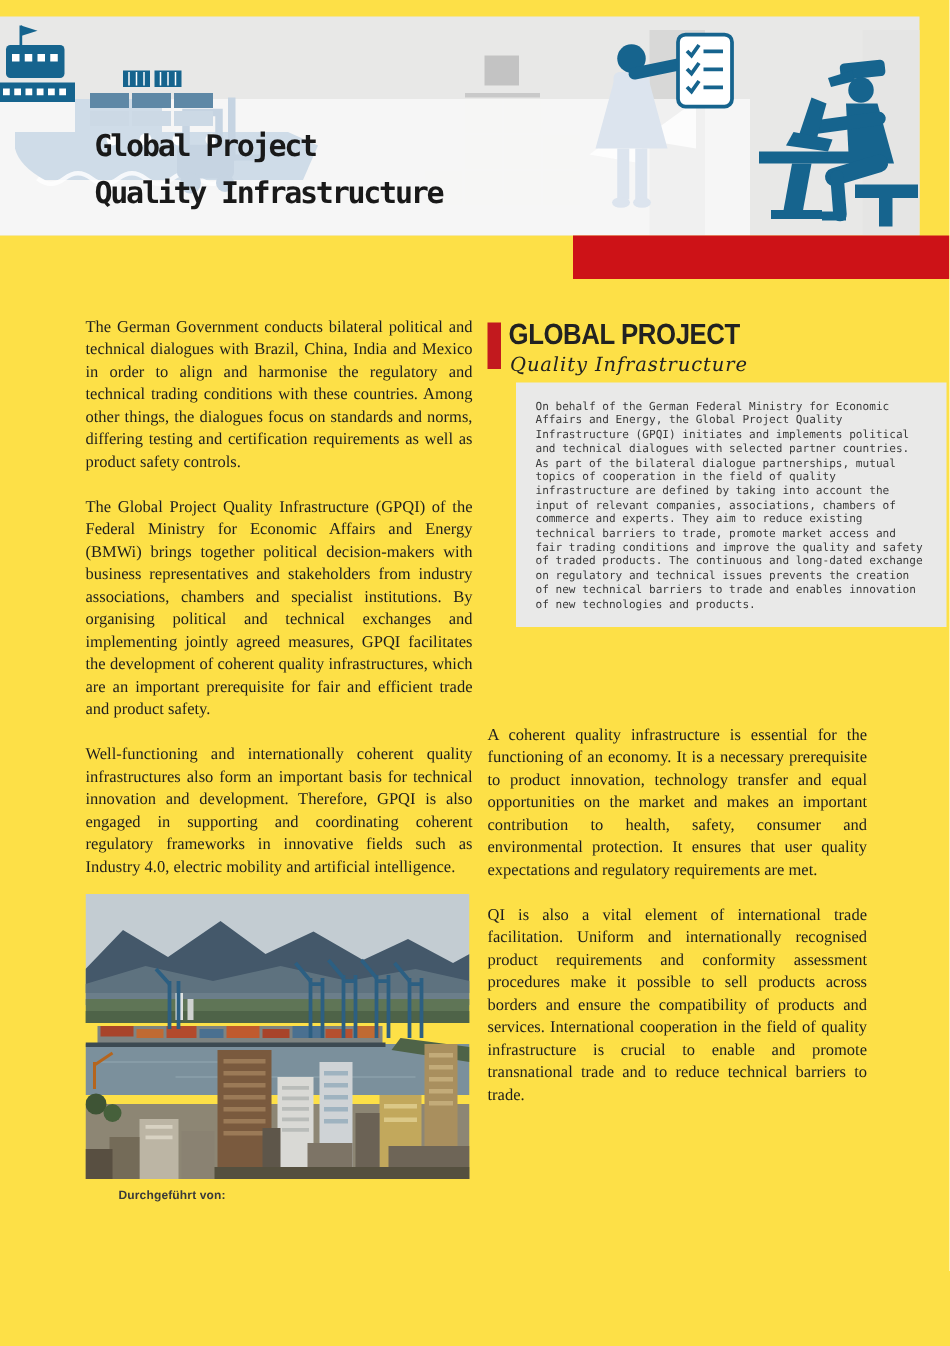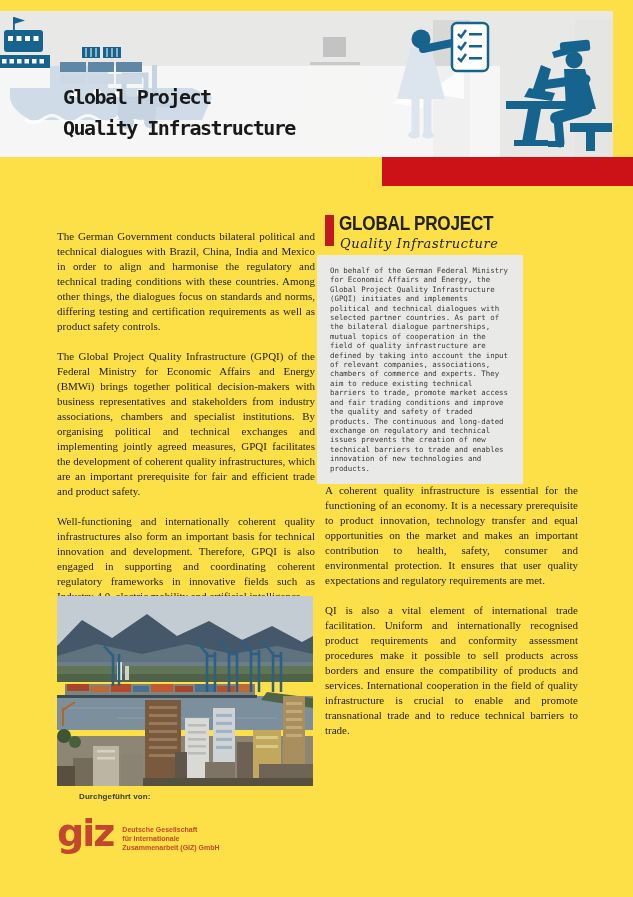--- a/index.html
+++ b/index.html
@@ -10,34 +10,34 @@
   
   .header-band{position:absolute;left:0;top:11px;width:613px;height:146px;background:#e8e8e7;}
   .header-art{position:absolute;left:0;top:11px;width:633px;height:146px;}
   .red-bar{position:absolute;left:382px;top:157px;width:251px;height:29px;background:#cd1217;}
   .page-title{
     position:absolute;left:63px;top:82px;
     font-family:"DejaVu Sans Mono",monospace;font-weight:700;
     font-size:20px;line-height:31px;letter-spacing:-1.5px;color:#191919;white-space:nowrap;
   }
   
-  .col-left{position:absolute;left:57px;top:229px;width:258px;font-family:Liberation Serif, serif;}
+  .col-left{position:absolute;left:57px;top:211px;width:258px;font-family:Liberation Serif, serif;}
   .body-text p{margin:0 0 15px 0;font-size:11px;line-height:15px;text-align:justify;color:#1e1e1e;}
   .col-right-head{position:absolute;left:325px;top:212px;width:253px;}
   .gp-accent{position:absolute;left:0;top:3px;width:9px;height:31px;background:#c2191e;}
   .gp-title{
     margin:0 0 0 14px;font-family:"Liberation Sans",sans-serif;font-weight:700;
     font-size:19.5px;letter-spacing:-0.3px;color:#222;transform:scaleX(.88);transform-origin:left;white-space:nowrap;
   }
   .gp-sub{
     margin:1px 0 0 15px;font-family:"DejaVu Serif",serif;font-style:italic;
     font-size:13px;letter-spacing:0.6px;color:#222;white-space:nowrap;
   }
   .info-box{
-    position:absolute;left:317px;top:255px;width:206px;box-sizing:border-box;
+    position:absolute;left:344px;top:255px;width:287px;box-sizing:border-box;
     background:#e9e9e8;padding:11px 12px 11px 13px;
     font-family:"DejaVu Sans Mono",monospace;font-size:7.4px;line-height:9.4px;color:#3a3a3a;
   }
   .col-right-body{position:absolute;left:325px;top:483px;width:253px;font-family:Liberation Serif, serif;}
   
   .photo{position:absolute;left:57px;top:596px;width:256px;height:190px;}
   
   .implemented{
     position:absolute;left:57px;top:792px;
     font-family:"Liberation Sans",sans-serif;font-weight:700;font-size:8px;color:#3a3a3a;letter-spacing:0.1px;margin-left:22px;
@@ -334,22 +334,14 @@
       <circle cx="18" cy="146" r="6" fill="#46603b"></circle>
       <rect x="40" y="154" width="18" height="2.5" fill="#d8d2c2"></rect>
       <rect x="40" y="161" width="18" height="2.5" fill="#d8d2c2"></rect>
       <rect x="199" y="140" width="22" height="3" fill="#dbc887"></rect>
       <rect x="199" y="149" width="22" height="3" fill="#dbc887"></rect>
     </g>
   </svg>
 
   <div class="implemented">Durchgeführt von:</div>
 
-  <div class="giz-block">
-    <div class="giz-word">giz</div>
-    <div class="giz-tagline">
-      <div>Deutsche Gesellschaft</div>
-      <div>für Internationale</div>
-      <div>Zusammenarbeit (GIZ) GmbH</div>
-    </div>
-  </div>
 
 </div>
 
 </body></html>

